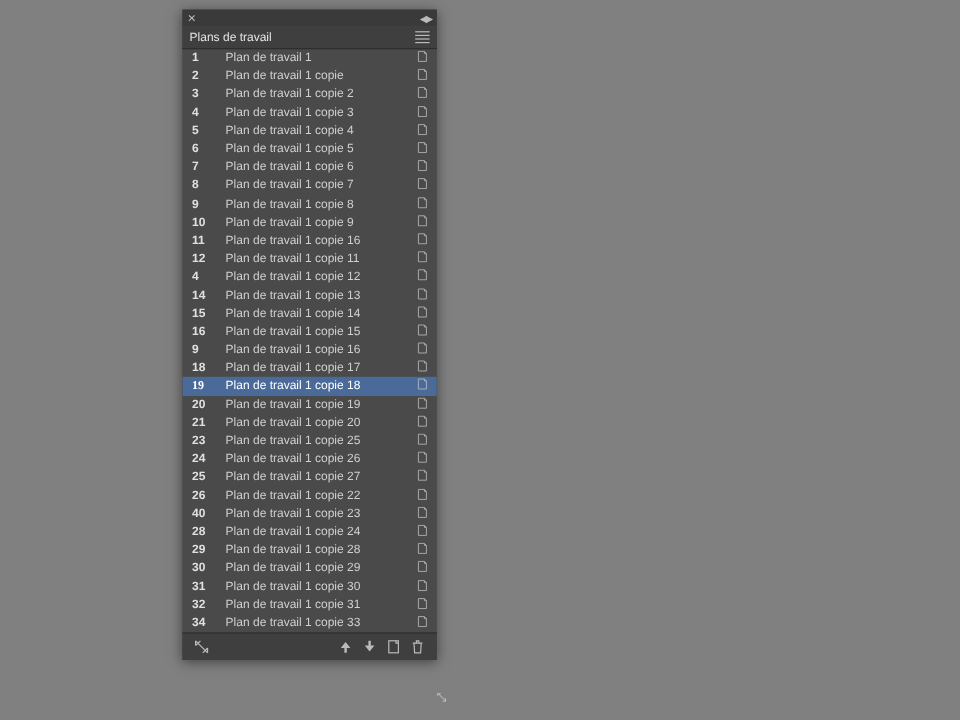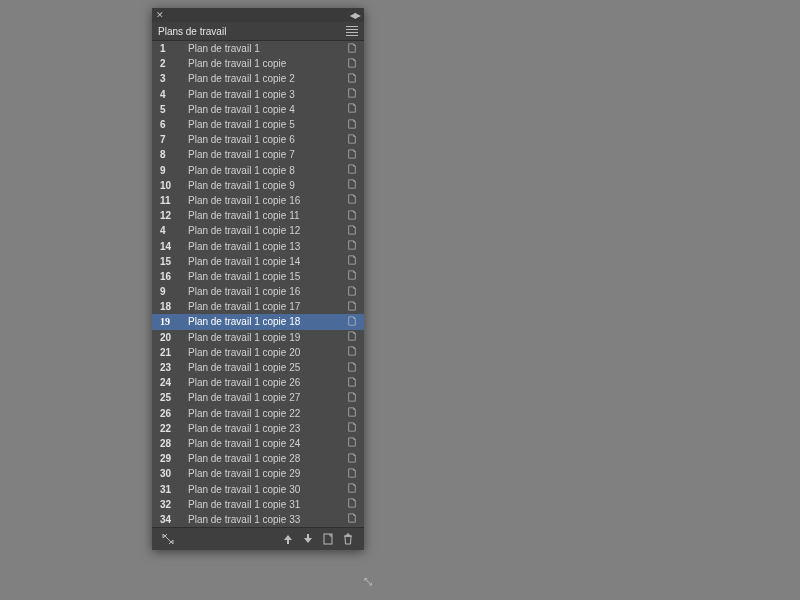--- a/index.html
+++ b/index.html
@@ -322,21 +322,21 @@
           </svg></span>
       </div>
       <div class="artboard-row">
         <span class="row-index">26</span>
         <span class="row-name">Plan de travail 1 copie 22</span>
         <span class="row-icon"><svg viewBox="0 0 12 12">
             <path d="M2 1 L8 1 L10 3 L10 11 L2 11 Z M8 1 L8 3 L10 3" stroke="#c8c8c8" stroke-width="1" fill="none"></path>
           </svg></span>
       </div>
       <div class="artboard-row">
-        <span class="row-index">22</span>
+        <span class="row-index">40</span>
         <span class="row-name">Plan de travail 1 copie 23</span>
         <span class="row-icon"><svg viewBox="0 0 12 12">
             <path d="M2 1 L8 1 L10 3 L10 11 L2 11 Z M8 1 L8 3 L10 3" stroke="#c8c8c8" stroke-width="1" fill="none"></path>
           </svg></span>
       </div>
       <div class="artboard-row">
         <span class="row-index">28</span>
         <span class="row-name">Plan de travail 1 copie 24</span>
         <span class="row-icon"><svg viewBox="0 0 12 12">
             <path d="M2 1 L8 1 L10 3 L10 11 L2 11 Z M8 1 L8 3 L10 3" stroke="#c8c8c8" stroke-width="1" fill="none"></path>

